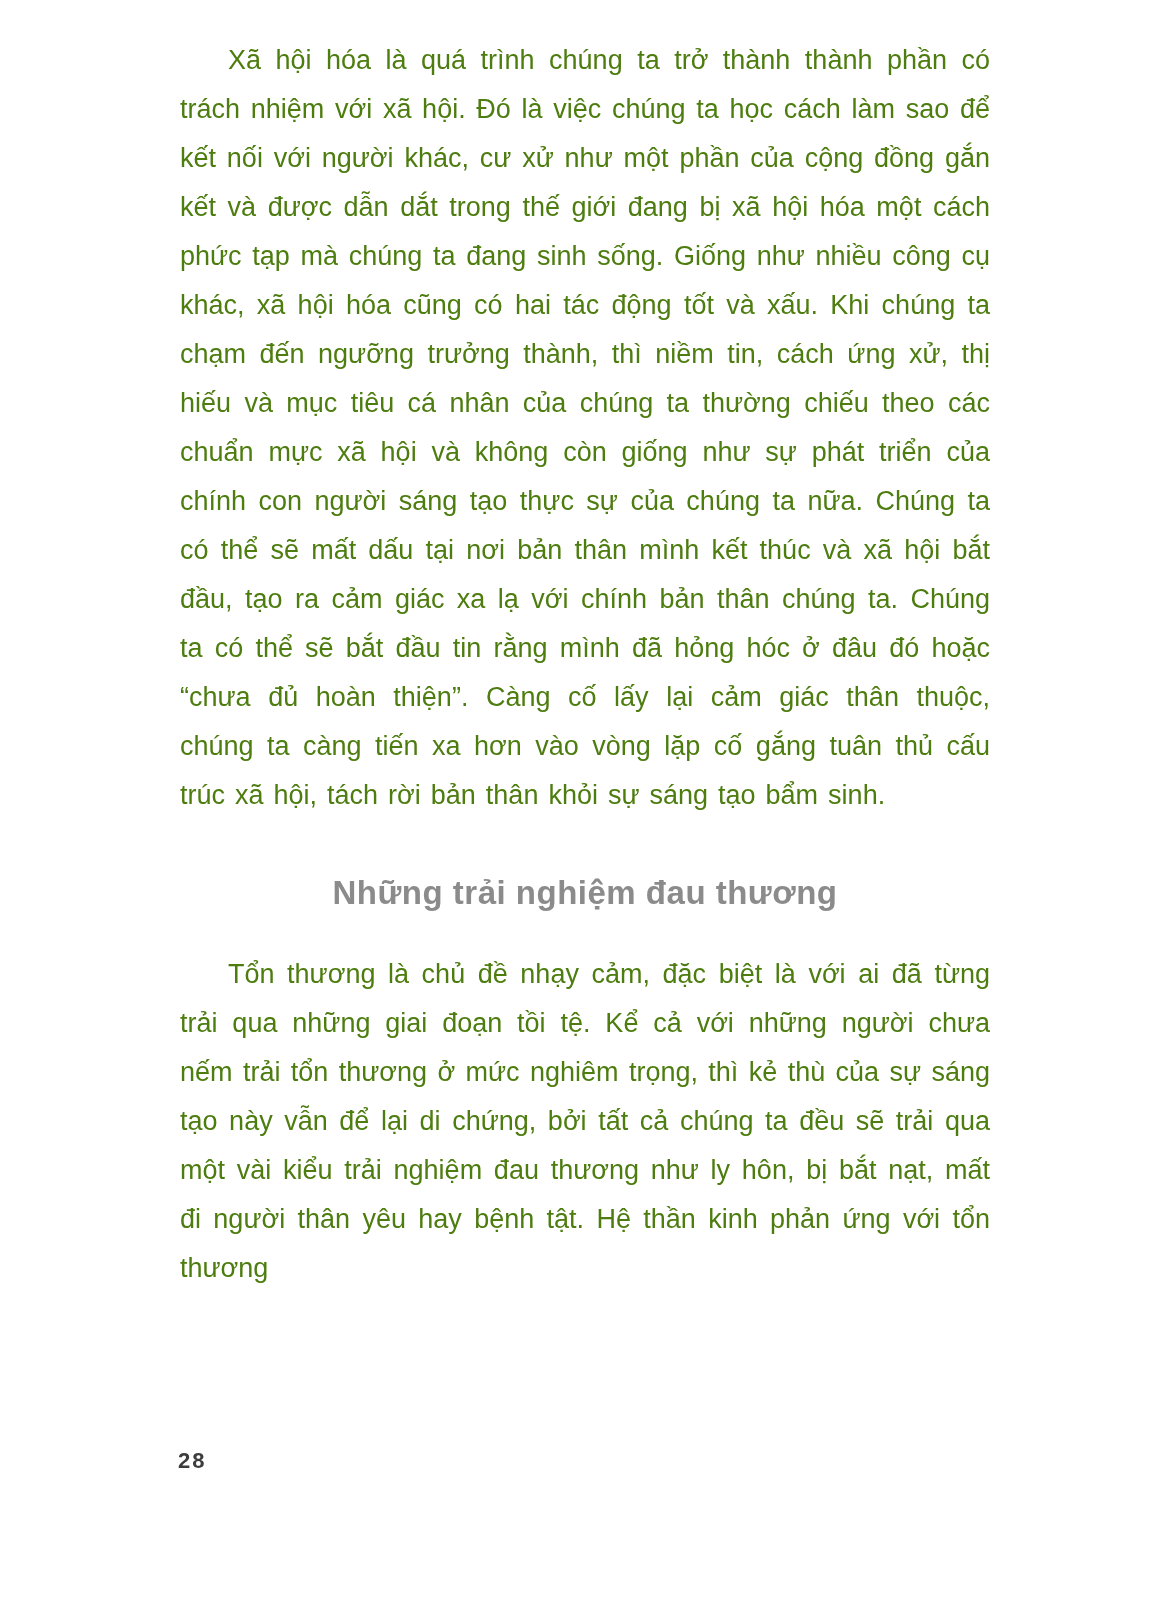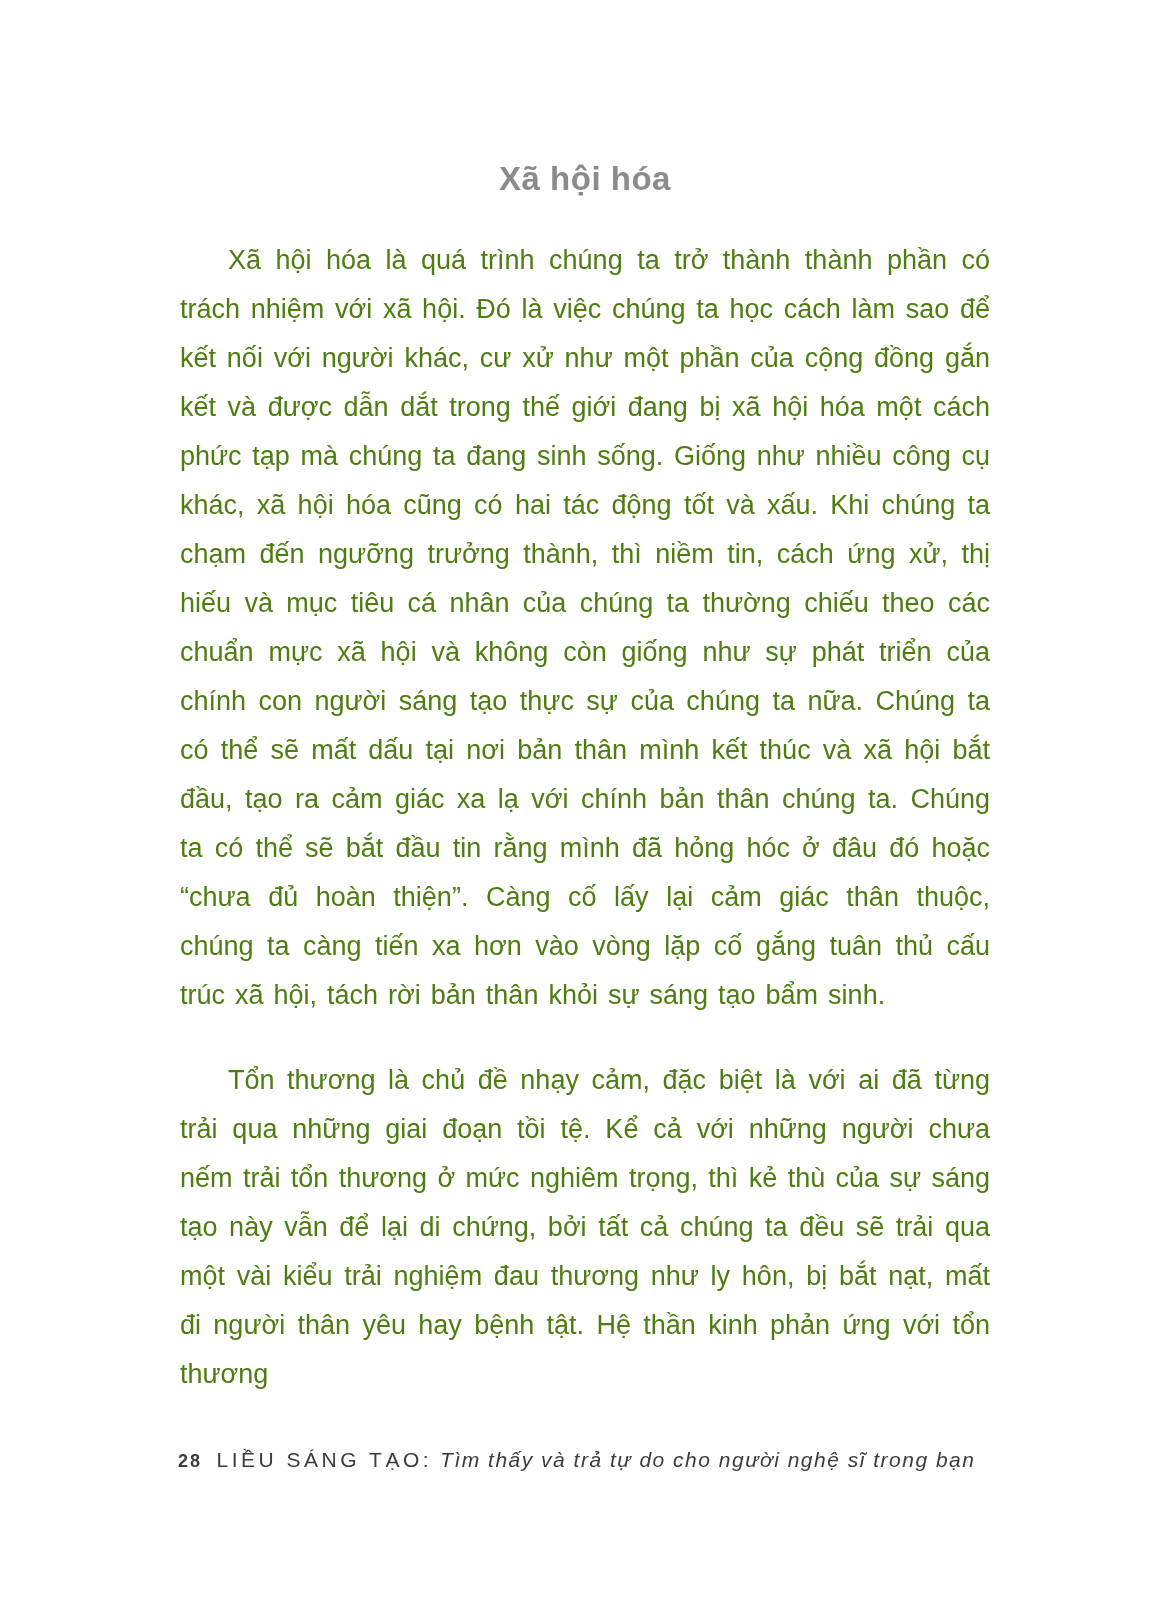--- a/index.html
+++ b/index.html
@@ -47,21 +47,21 @@
   .footer {
     position: absolute;
     left: 178px;
     right: 176px;
     top: 1448px;
     display: flex;
     align-items: baseline;
     color: #3c3c3c;
   }
   .page-number {
-    font-size: 18px;
+    font-size: 22px;
     font-weight: bold;
     letter-spacing: 2px;
   }
   .running-title {
     flex: 1;
     text-align: center;
     font-size: 21px;
     white-space: nowrap;
   }
   .book-title {
@@ -73,24 +73,21 @@
     letter-spacing: 1.5px;
     margin-left: 8px;
     color: #3c3c3c;
   }
 </style>
 </head>
 <body>
 
 <div class="page">
   <div class="content">
-    <h1 class="section-heading">Xã hội hóa</h1>
     <p class="body-para">Xã hội hóa là quá trình chúng ta trở thành thành phần có trách nhiệm với xã hội. Đó là việc chúng ta học cách làm sao để kết nối với người khác, cư xử như một phần của cộng đồng gắn kết và được dẫn dắt trong thế giới đang bị xã hội hóa một cách phức tạp mà chúng ta đang sinh sống. Giống như nhiều công cụ khác, xã hội hóa cũng có hai tác động tốt và xấu. Khi chúng ta chạm đến ngưỡng trưởng thành, thì niềm tin, cách ứng xử, thị hiếu và mục tiêu cá nhân của chúng ta thường chiếu theo các chuẩn mực xã hội và không còn giống như sự phát triển của chính con người sáng tạo thực sự của chúng ta nữa. Chúng ta có thể sẽ mất dấu tại nơi bản thân mình kết thúc và xã hội bắt đầu, tạo ra cảm giác xa lạ với chính bản thân chúng ta. Chúng ta có thể sẽ bắt đầu tin rằng mình đã hỏng hóc ở đâu đó hoặc “chưa đủ hoàn thiện”. Càng cố lấy lại cảm giác thân thuộc, chúng ta càng tiến xa hơn vào vòng lặp cố gắng tuân thủ cấu trúc xã hội, tách rời bản thân khỏi sự sáng tạo bẩm sinh.</p>
+    <h1 class="section-heading second">Những trải nghiệm đau thương</h1>
     <p class="body-para">Tổn thương là chủ đề nhạy cảm, đặc biệt là với ai đã từng trải qua những giai đoạn tồi tệ. Kể cả với những người chưa nếm trải tổn thương ở mức nghiêm trọng, thì kẻ thù của sự sáng tạo này vẫn để lại di chứng, bởi tất cả chúng ta đều sẽ trải qua một vài kiểu trải nghiệm đau thương như ly hôn, bị bắt nạt, mất đi người thân yêu hay bệnh tật. Hệ thần kinh phản ứng với tổn thương</p>
   </div>
 
   <div class="footer">
     <span class="page-number">28</span>
-    <span class="running-title">
-      <span class="book-title">LIỀU SÁNG TẠO:</span><span class="book-subtitle">Tìm thấy và trả tự do cho người nghệ sĩ trong bạn</span>
-    </span>
   </div>
 </div>
 
 </body></html>

